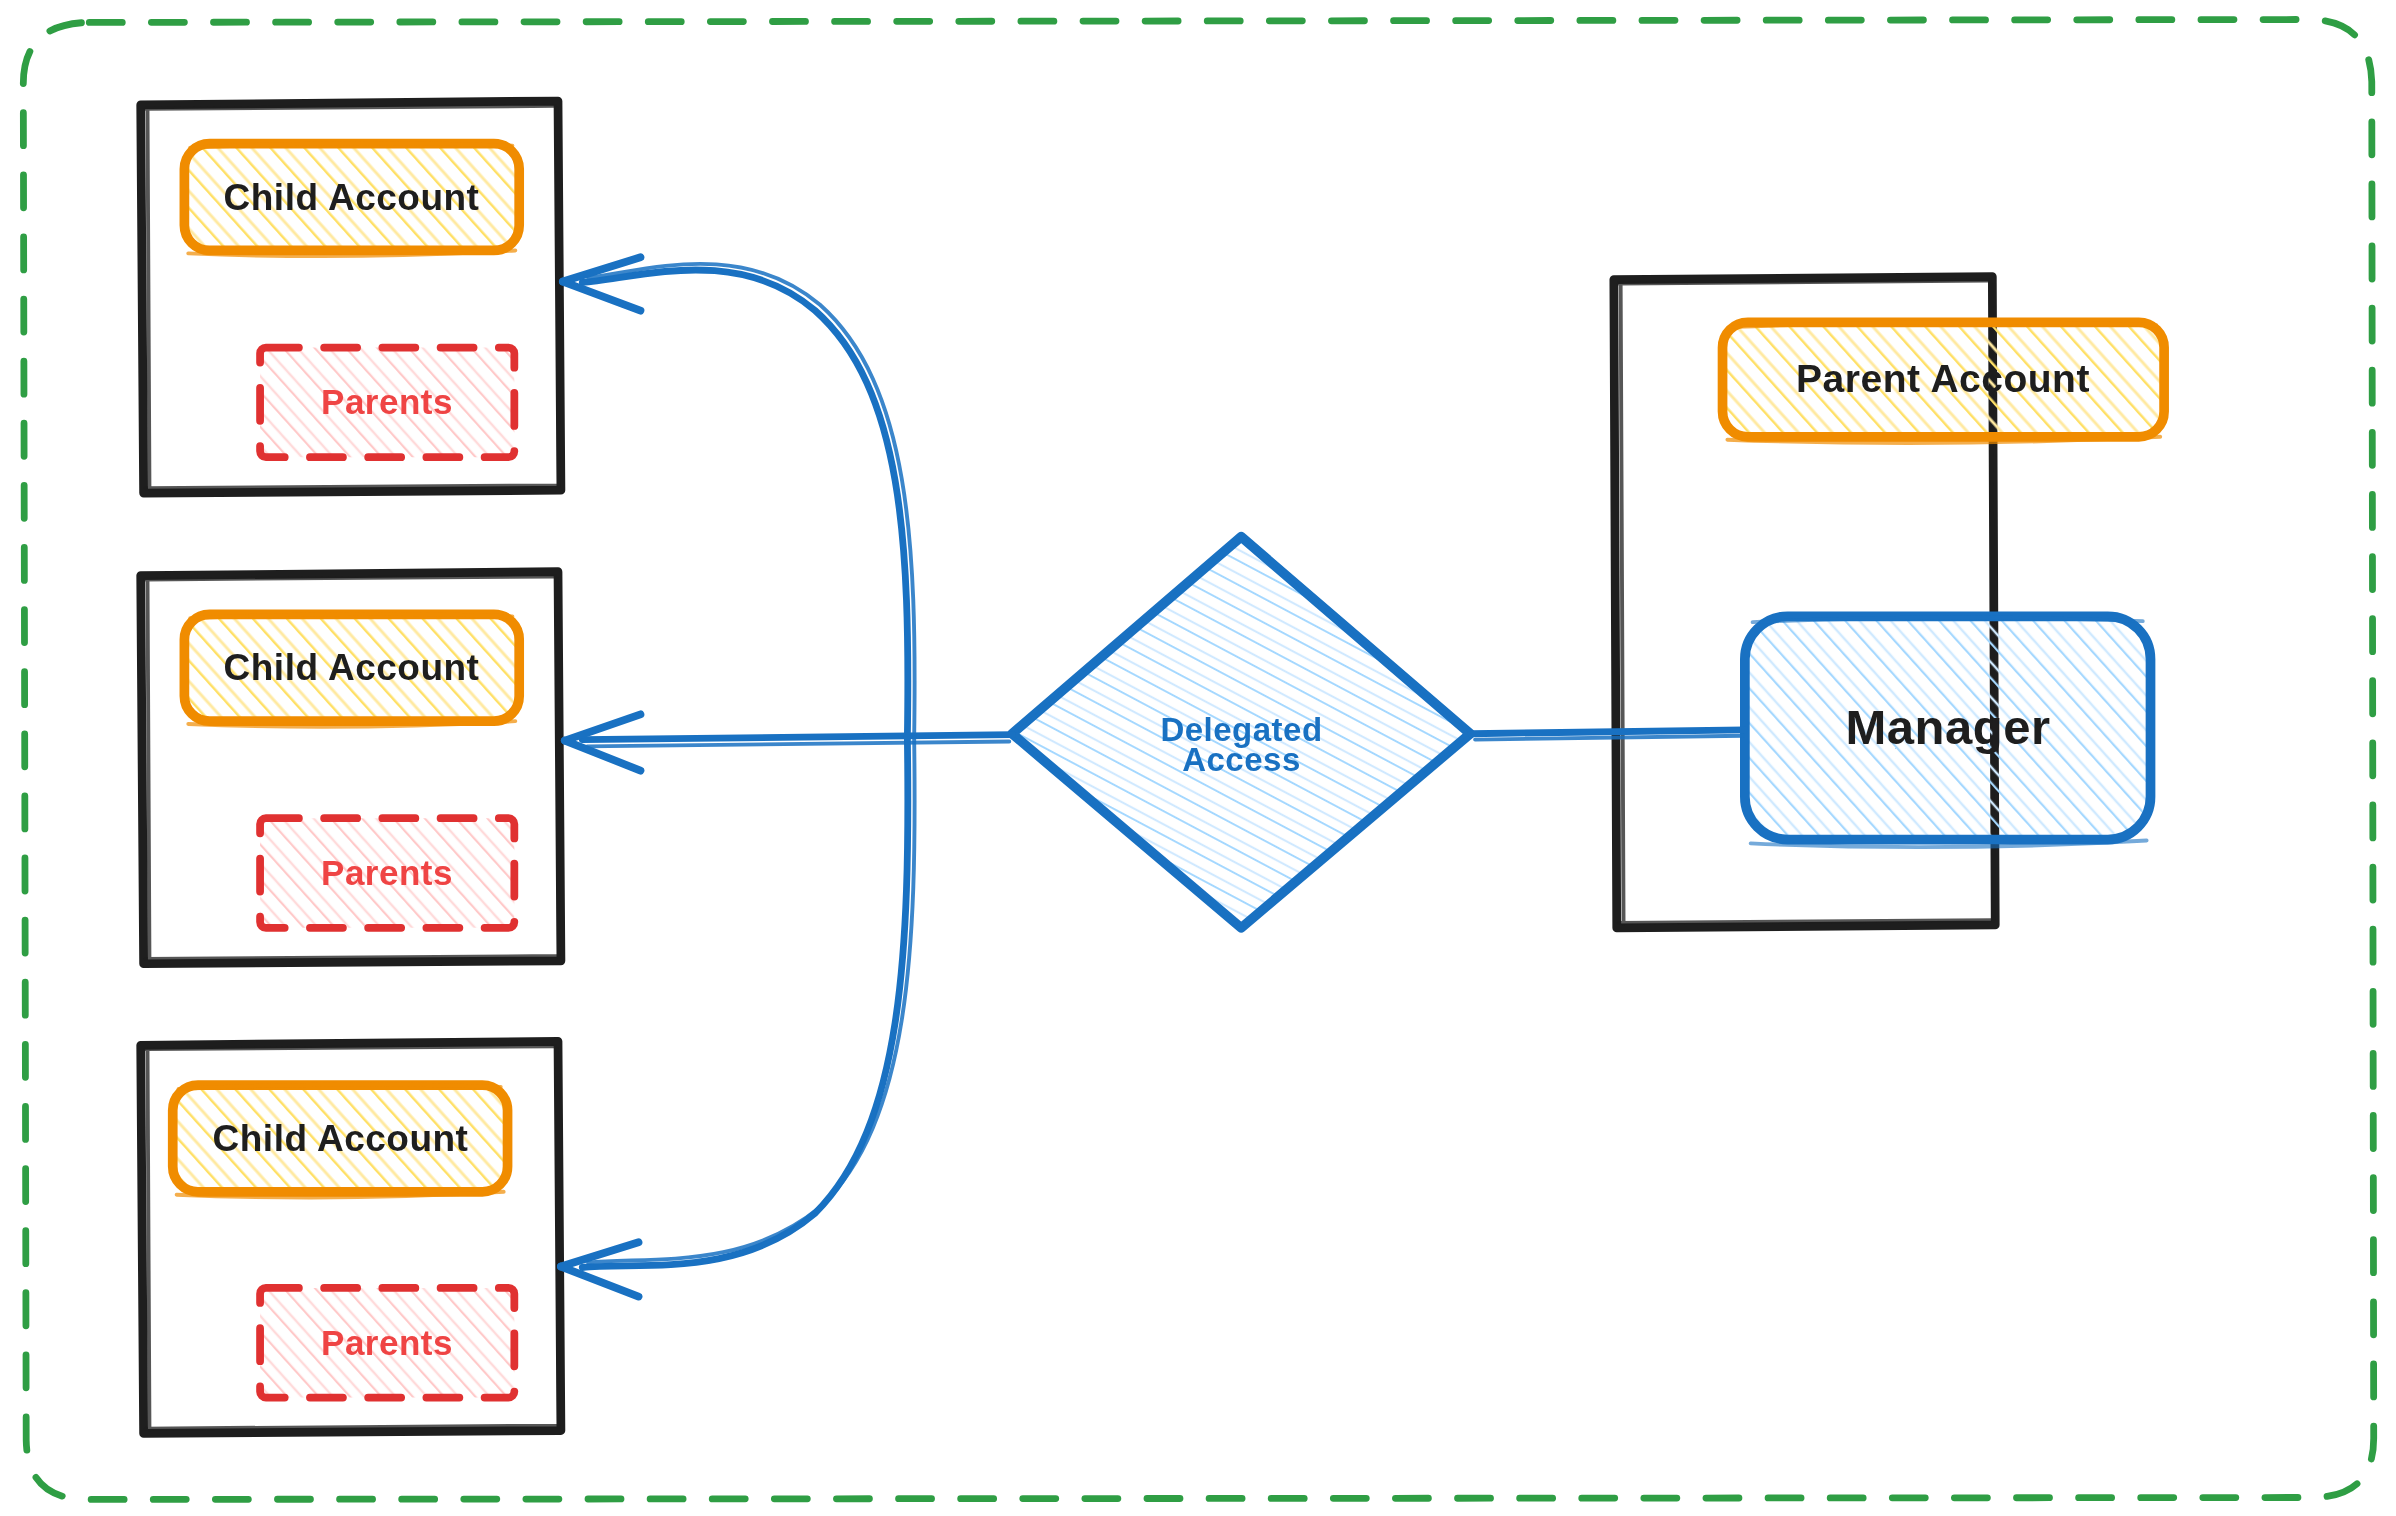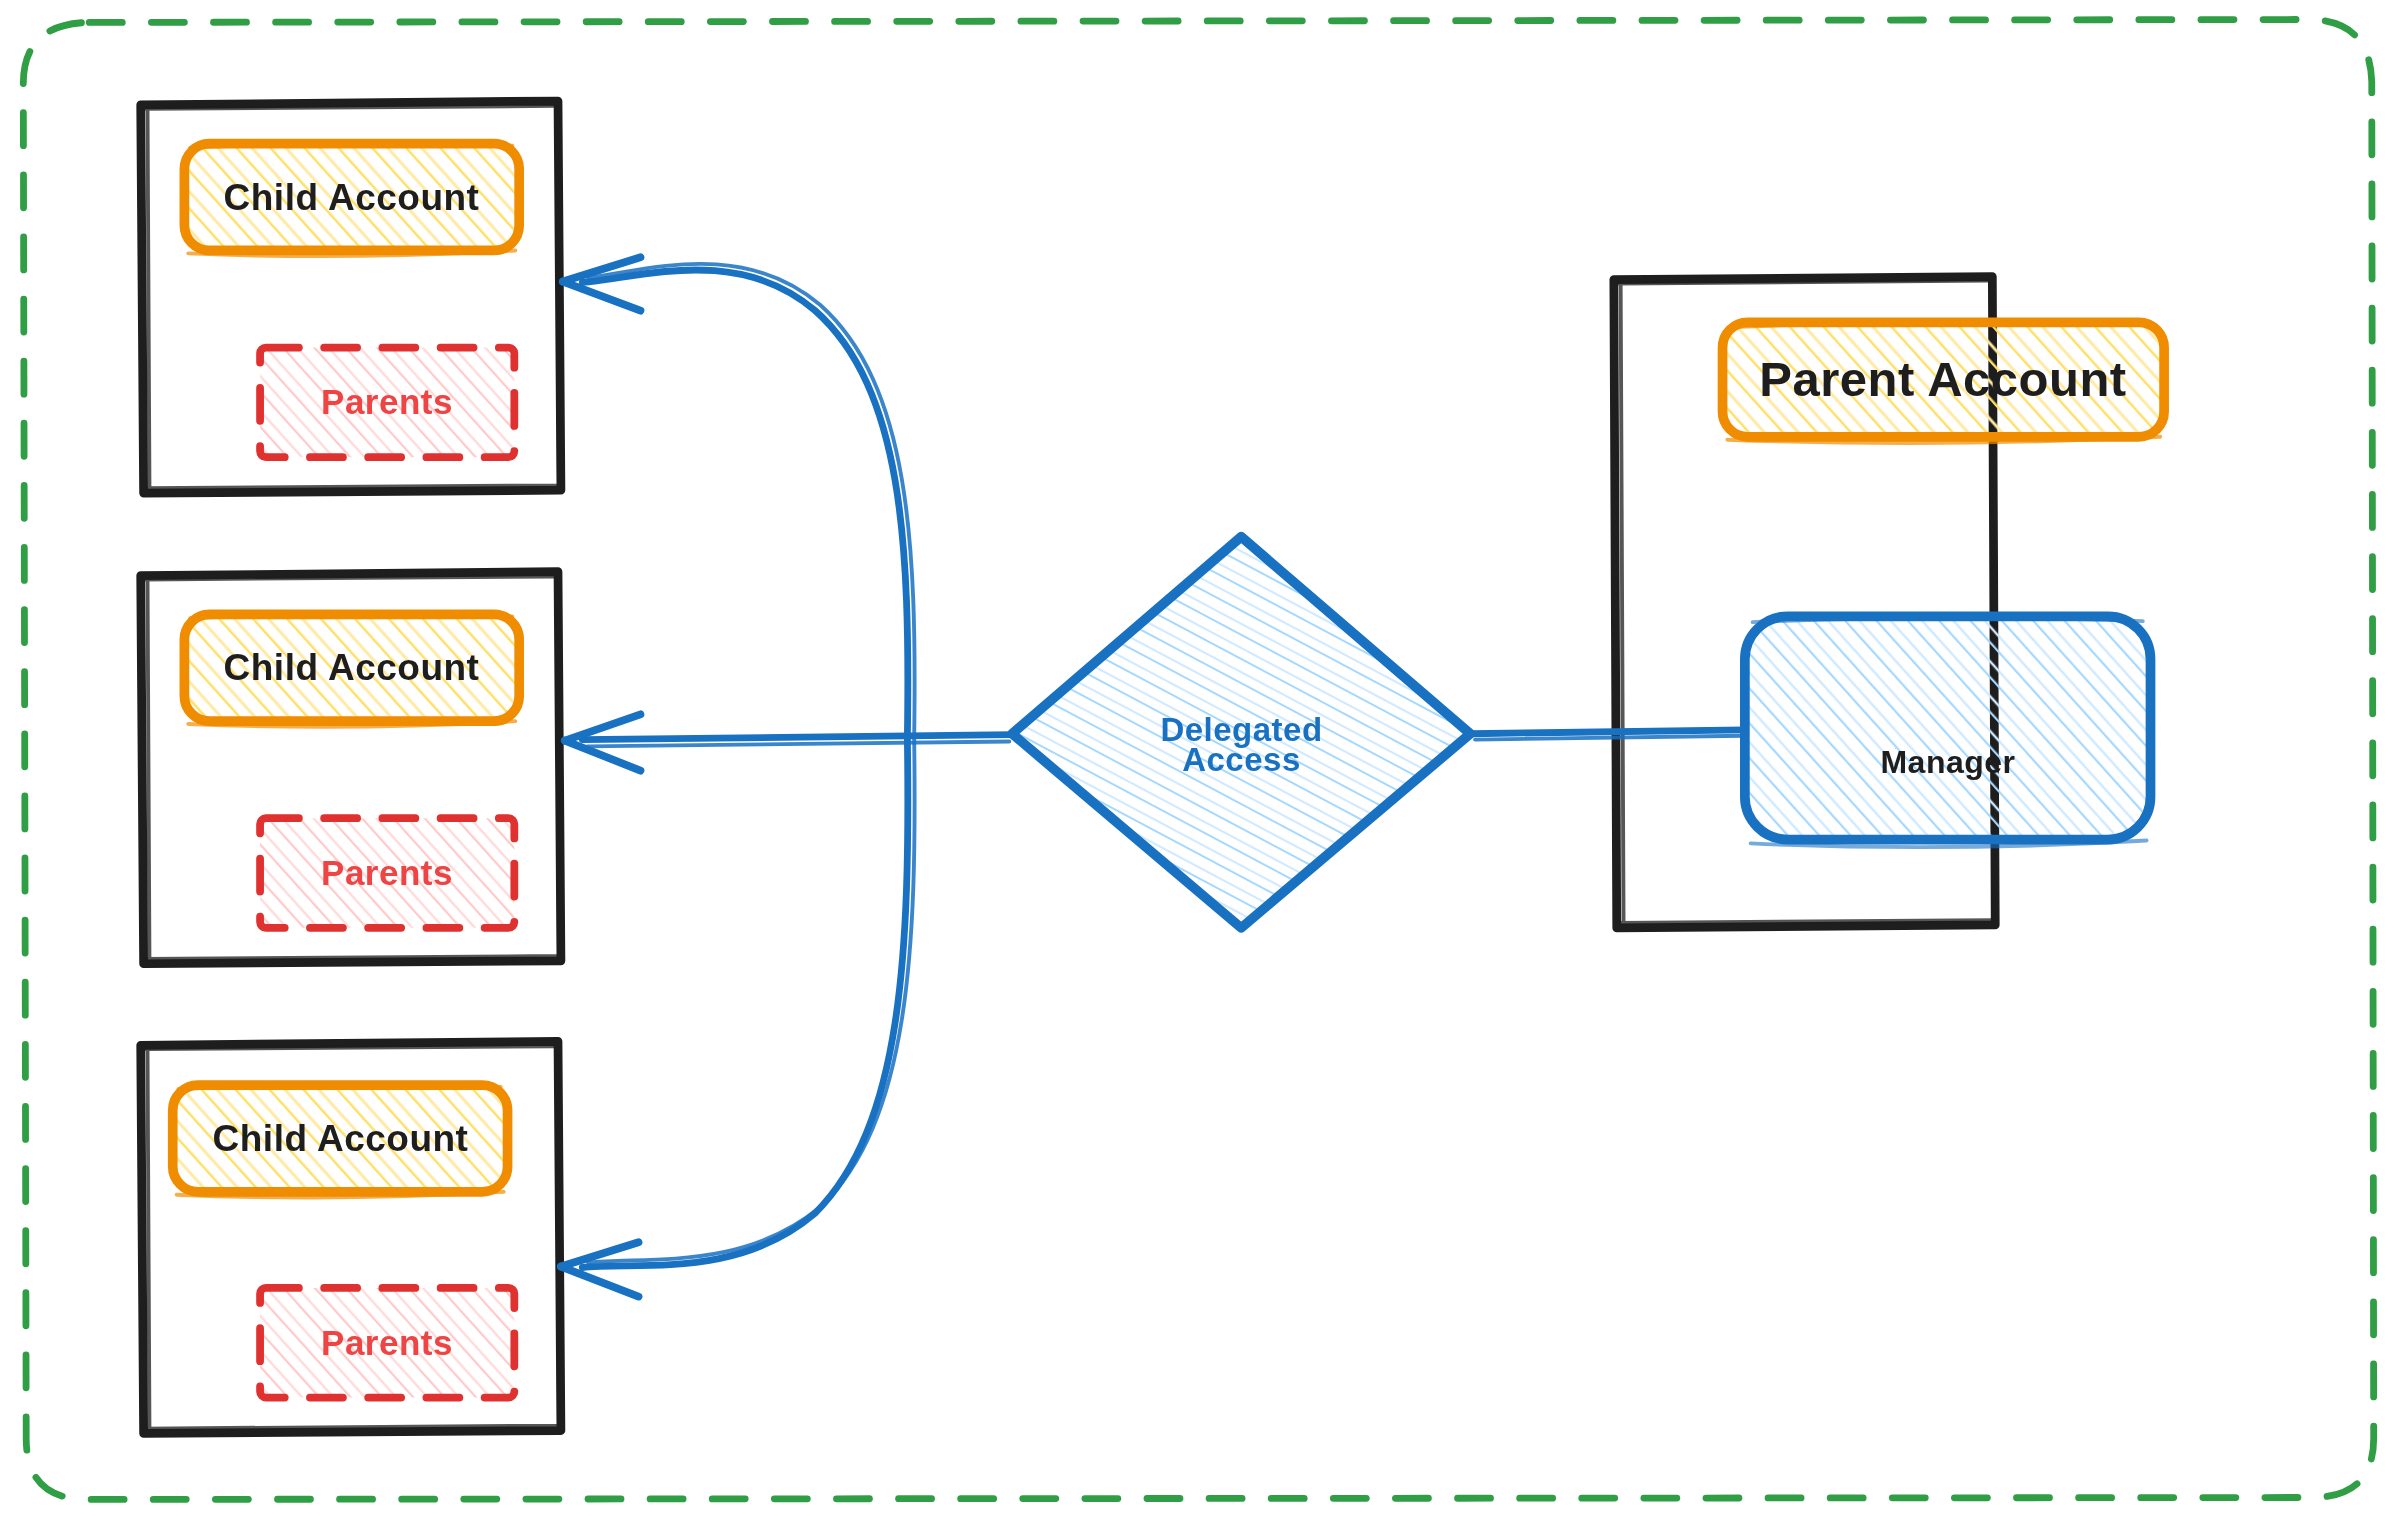--- a/index.html
+++ b/index.html
@@ -181,22 +181,22 @@
 
   <div class="lbl lbl-dark" style="left:184px; top:614px; width:335px; height:107px; font-size:37px;">Child Account</div>
   <div class="lbl lbl-red" style="left:260px; top:818px; width:254px; height:110px; font-size:35px;">Parents</div>
 
   <div class="lbl lbl-dark" style="left:173px; top:1085px; width:335px; height:107px; font-size:37px;">Child Account</div>
   <div class="lbl lbl-red" style="left:260px; top:1288px; width:254px; height:110px; font-size:35px;">Parents</div>
 
   <div class="lbl lbl-blue" style="left:1086px; top:679px; width:311px; height:39px; font-size:33px;margin-top:32px;">Delegated</div>
   <div class="lbl lbl-blue" style="left:1086px; top:741px; width:311px; height:39px; font-size:33px;">Access</div>
 
-  <div class="lbl lbl-dark" style="left:1722px; top:322px; width:442px; height:115px; font-size:49px;">Parent Account</div>
-  <div class="lbl lbl-dark" style="left:1745px; top:651px; width:406px; height:223px; font-size:32px;">Manager</div>
+  <div class="lbl lbl-dark" style="left:1722px; top:322px; width:442px; height:115px; font-size:39px;">Parent Account</div>
+  <div class="lbl lbl-dark" style="left:1745px; top:616px; width:406px; height:223px; font-size:49px;">Manager</div>
 
   <div class="hit" style="left:141px; top:101px; width:422px; height:394px;"></div>
   <div class="hit" style="left:141px; top:572px; width:422px; height:394px;"></div>
   <div class="hit" style="left:141px; top:1041px; width:422px; height:394px;"></div>
   <div class="hit" style="left:1012px; top:537px; width:460px; height:392px;"></div>
   <div class="hit" style="left:1614px; top:277px; width:383px; height:652px;"></div>
 
 </div>
 
 

